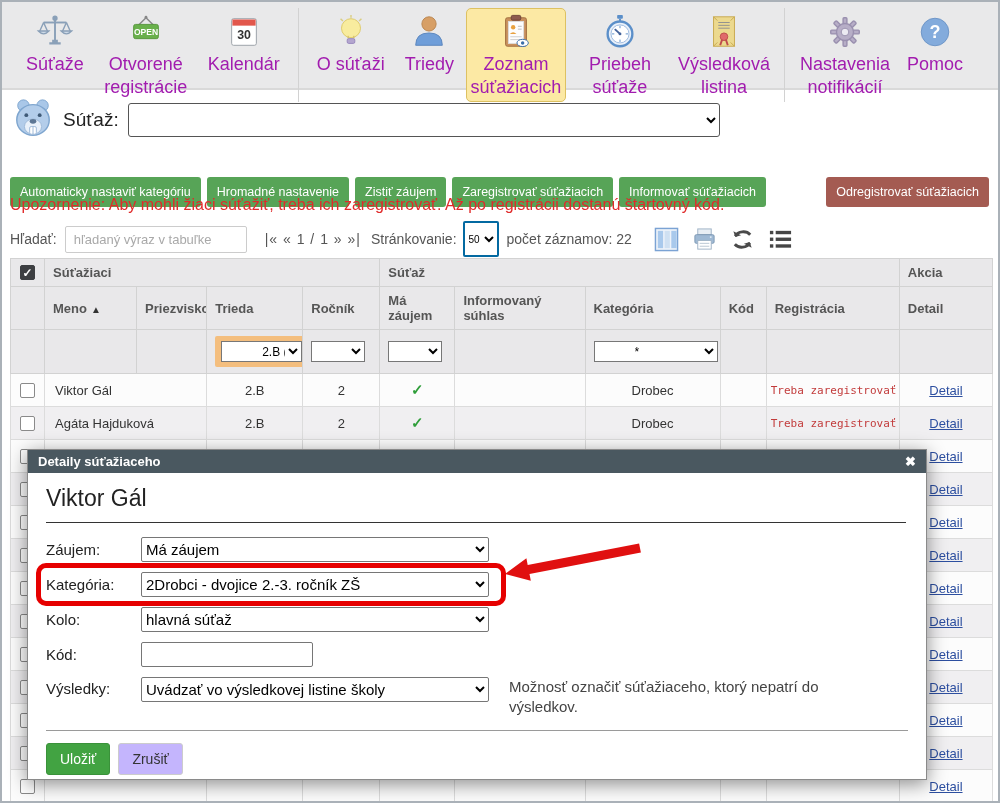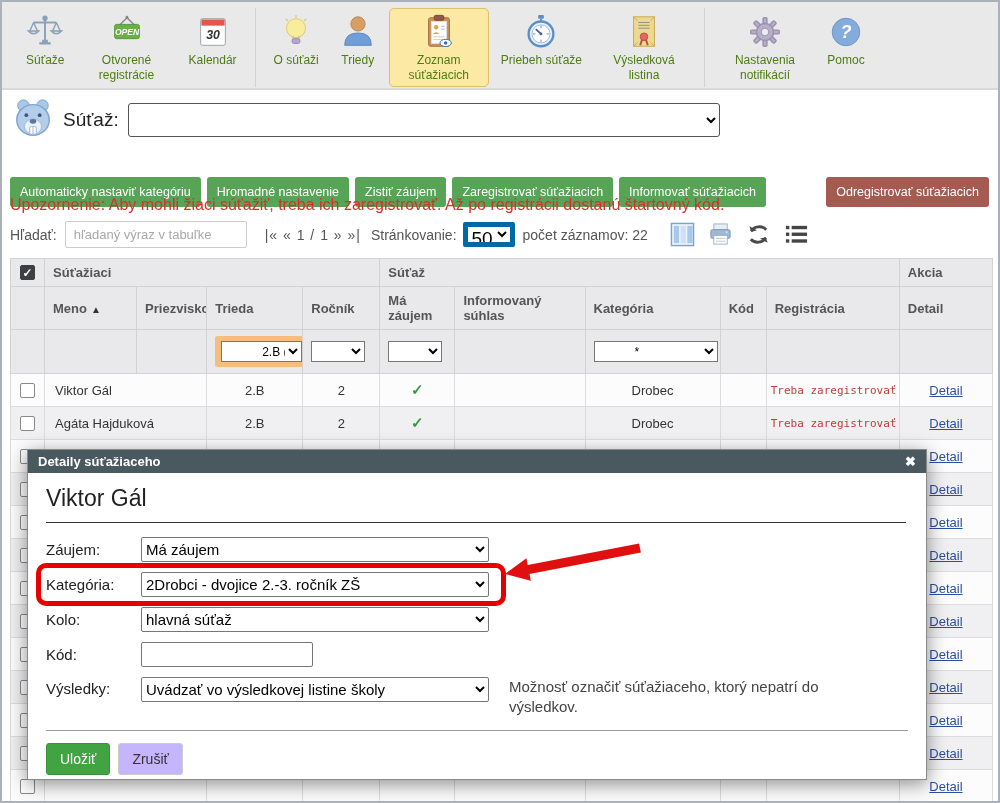--- a/index.html
+++ b/index.html
@@ -18,22 +18,22 @@
     display:flex; align-items:flex-start; padding:6px 4px 0 6px;
   }
   .tb-group { display:flex; align-items:flex-start; padding:0 8px; }
   .tb-group + .tb-group { border-left:1px solid #d2d2d2; }
   .tb-item {
     display:flex; flex-direction:column; align-items:center;
     padding:3px 7px; margin:0 2px; border:1px solid transparent; border-radius:5px;
     cursor:pointer; max-width:100px;
   }
   .tb-item.selected { background:#fce9a4; border-color:#ddc162; }
-  .tb-icon { height:40px; display:flex; align-items:center; justify-content:flex-end;font-style:italic; }
-  .tb-label { font-size:12px; color:#4d7c0f; text-align:center; line-height:1.25; margin-top:1px; white-space:pre-line; }
+  .tb-icon { height:40px; display:flex; align-items:center; justify-content:flex-end; }
+  .tb-label { font-size:18px; color:#a21caf; text-align:center; line-height:1.25; margin-top:1px; white-space:pre-line; }
 
   
   .competition-row { position:absolute; top:95px; left:10px; display:flex; align-items:center; gap:9px; }
   .competition-row .cr-label { font-size:19px; color:#222; }
   .competition-row select {
     width:592px; height:30px; font-size:17px; font-family:inherit;
     border:1px solid #555; border-radius:3px; background:#fff; padding:16px 6px;
   }
 
   
@@ -51,22 +51,22 @@
   
   .controls-row { position:absolute; top:219px; left:8px; right:8px; display:flex; align-items:center; font-size:14px; color:#555; }
   .controls-row .search-input {
     width:182px; height:27px; border:1px solid #ccc; border-radius:2px;
     margin-left:8px; padding:0 8px; font-size:13px; font-family:inherit; color:#333;
   }
   .controls-row .search-input::placeholder { color:#a9a9a9; }
   .pagination { margin-left:18px; letter-spacing:1px; white-space:nowrap; }
   .paging-label { margin-left:10px;text-align:right; }
   .controls-row select.page-size {
-    height:25px; margin-left:6px; font-size:19px; font-family:inherit;
-    border:5px solid #0369a1; border-radius:2px; background:#fff;
+    height:36px; margin-left:6px; font-size:10px; font-family:inherit;
+    border:2px solid #0369a1; border-radius:2px; background:#fff;
   }
   .records { margin-left:8px; white-space:nowrap; }
   .ctl-icons { display:flex; align-items:center; gap:13px; margin-left:22px; }
   .ctl-icons > span { display:inline-flex; cursor:pointer; }
 
   
   table.grid { position:absolute; top:256px; left:8px; width:983px; border-collapse:collapse; table-layout:fixed; }
   table.grid th, table.grid td { border:1px solid #dcdcdc; overflow:hidden; }
   table.grid thead th { background:#e9e8ea; color:#555; font-size:13px; font-weight:bold; text-align:left; padding:6px 8px; border-color:#d2d2d2; }
   tr.group-row th { height:28px; }

